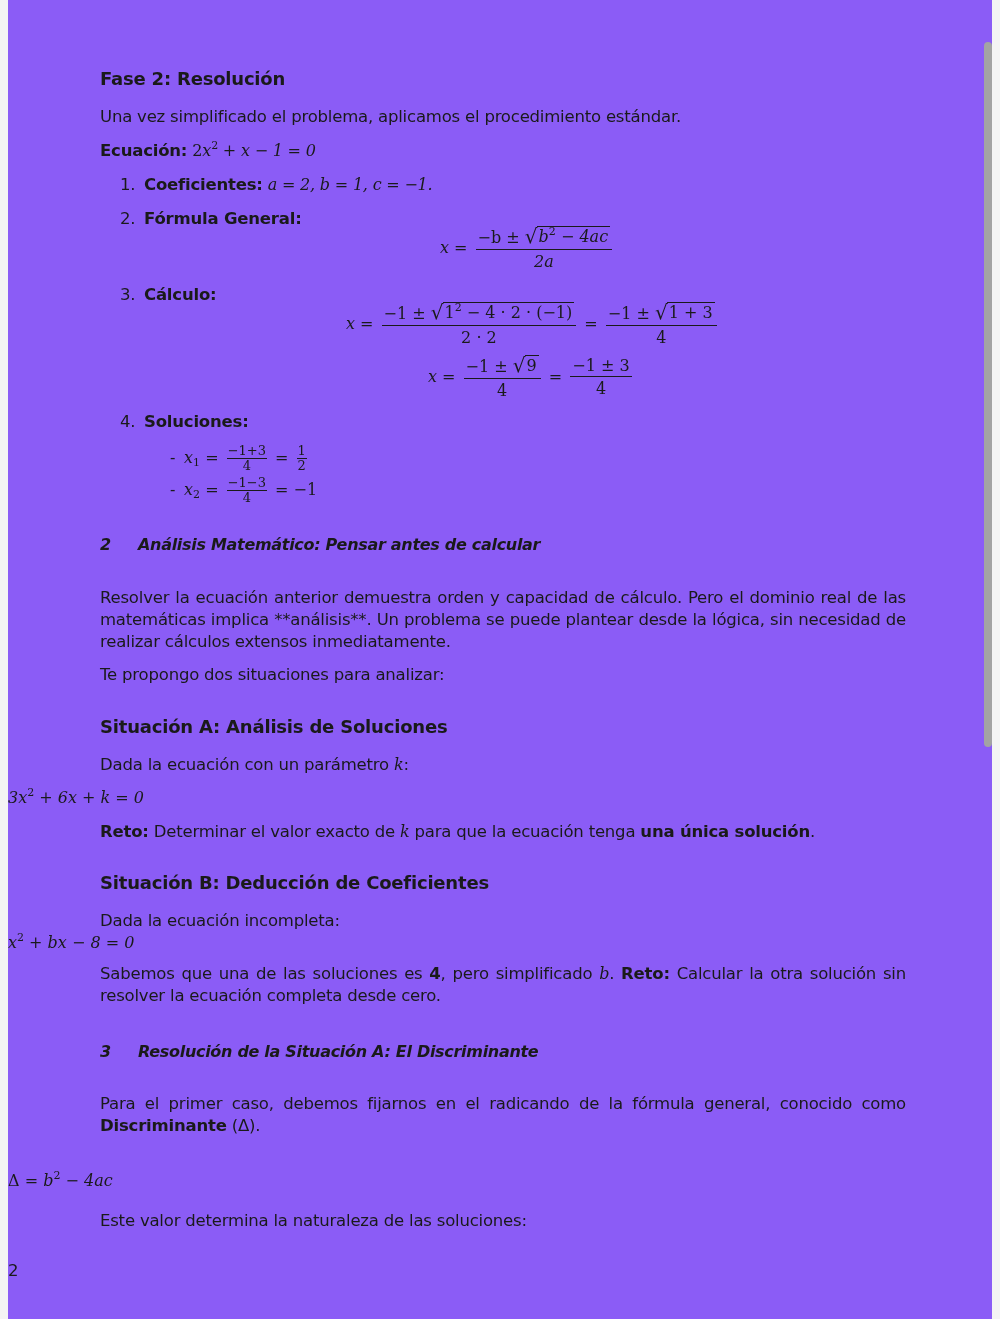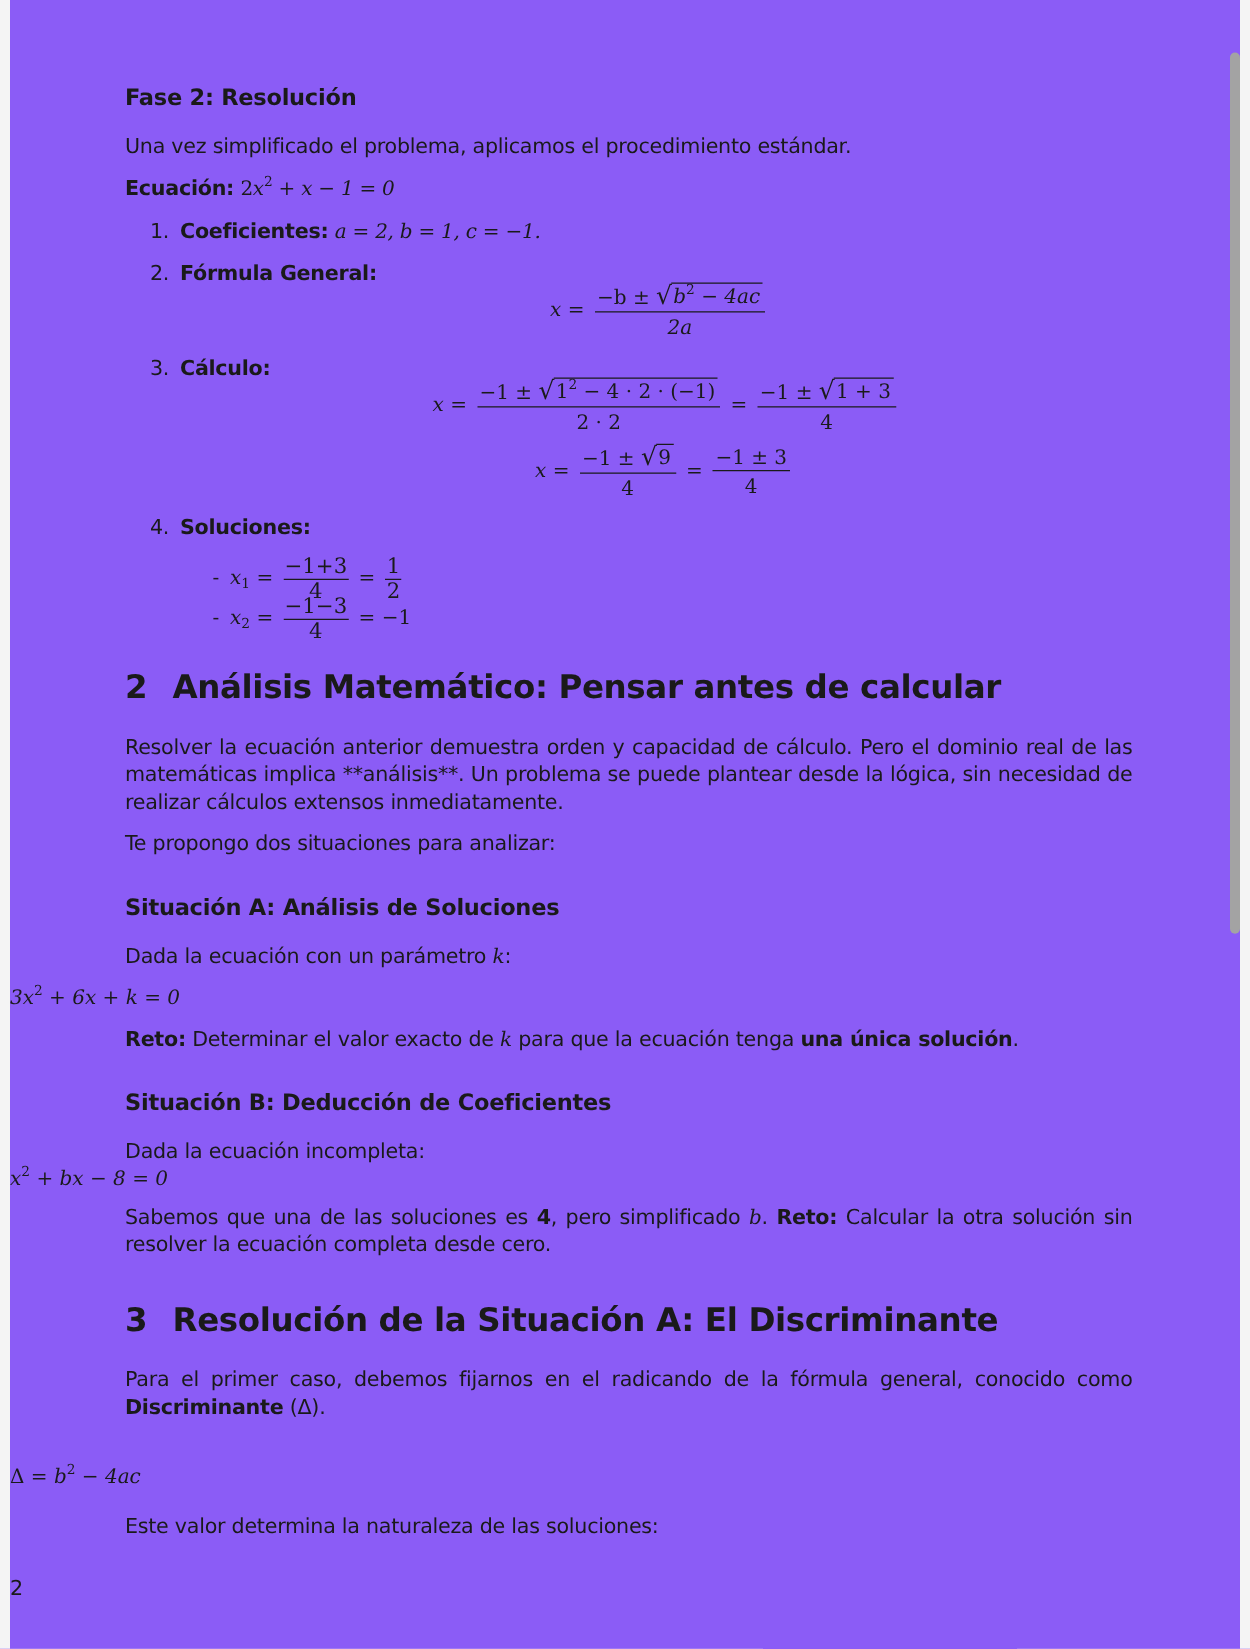--- a/index.html
+++ b/index.html
@@ -14,30 +14,30 @@
       background: #8b5cf6;
     }
     .scrollbar {
       position: absolute; left: 984px; top: 42px; width: 8px; height: 705px;
       background: #a3a3a3; border-radius: 4px;
     }
     .abs { position: absolute; white-space: nowrap; }
     .txt { font-size: 16.5px; letter-spacing: -0.2px; }
     .b { font-weight: bold; }
     .h3 { font-size: 18px; font-weight: bold; letter-spacing: -0.2px; }
-    .h2 { font-size: 26px; font-weight: bold; letter-spacing: -0.3px; }
+    .h2 { font-size: 16px; font-weight: bold; letter-spacing: -0.3px; font-style: italic; }
     .h2 .num { display: inline-block; width: 38px; }
     .math { font-family: "DejaVu Serif", "Liberation Serif", serif; font-style: italic; font-size: 16px; }
     .math .up { font-style: normal; }
     .math sup { font-size: 11px; vertical-align: 7px; line-height: 0; font-style: normal; }
     .math sub { font-size: 11px; vertical-align: -3px; line-height: 0; font-style: normal; }
     .frac { display: inline-flex; flex-direction: column; align-items: center; vertical-align: middle; margin: 0 3px; }
     .frac .n { border-bottom: 1px solid #1a1a1a; padding: 0 2px 1px; line-height: 1.2; }
     .frac .d { padding-top: 2px; line-height: 1.2; }
-    .frac.small { font-size: 17px; }
+    .frac.small { font-size: 13px; }
     .frac.small .n { padding: 0 1px; line-height: 1.1; }
     .frac.small .d { padding-top: 0; line-height: 1.1; }
     .sqrt { display: inline-flex; align-items: flex-end; }
     .sqrt .rad { font-style: normal; font-size: 20px; line-height: 1; margin-right: -1px; }
     .sqrt .arg { border-top: 1px solid #1a1a1a; padding: 1px 2px 0; line-height: 1.15; }
     .center { text-align: left; }
     .para { white-space: normal; line-height: 22px; text-align: justify; }
     .li-num { display: inline-block; width: 24px; }
     .dash { display: inline-block; width: 14px; font-style: normal; }
   </style>

